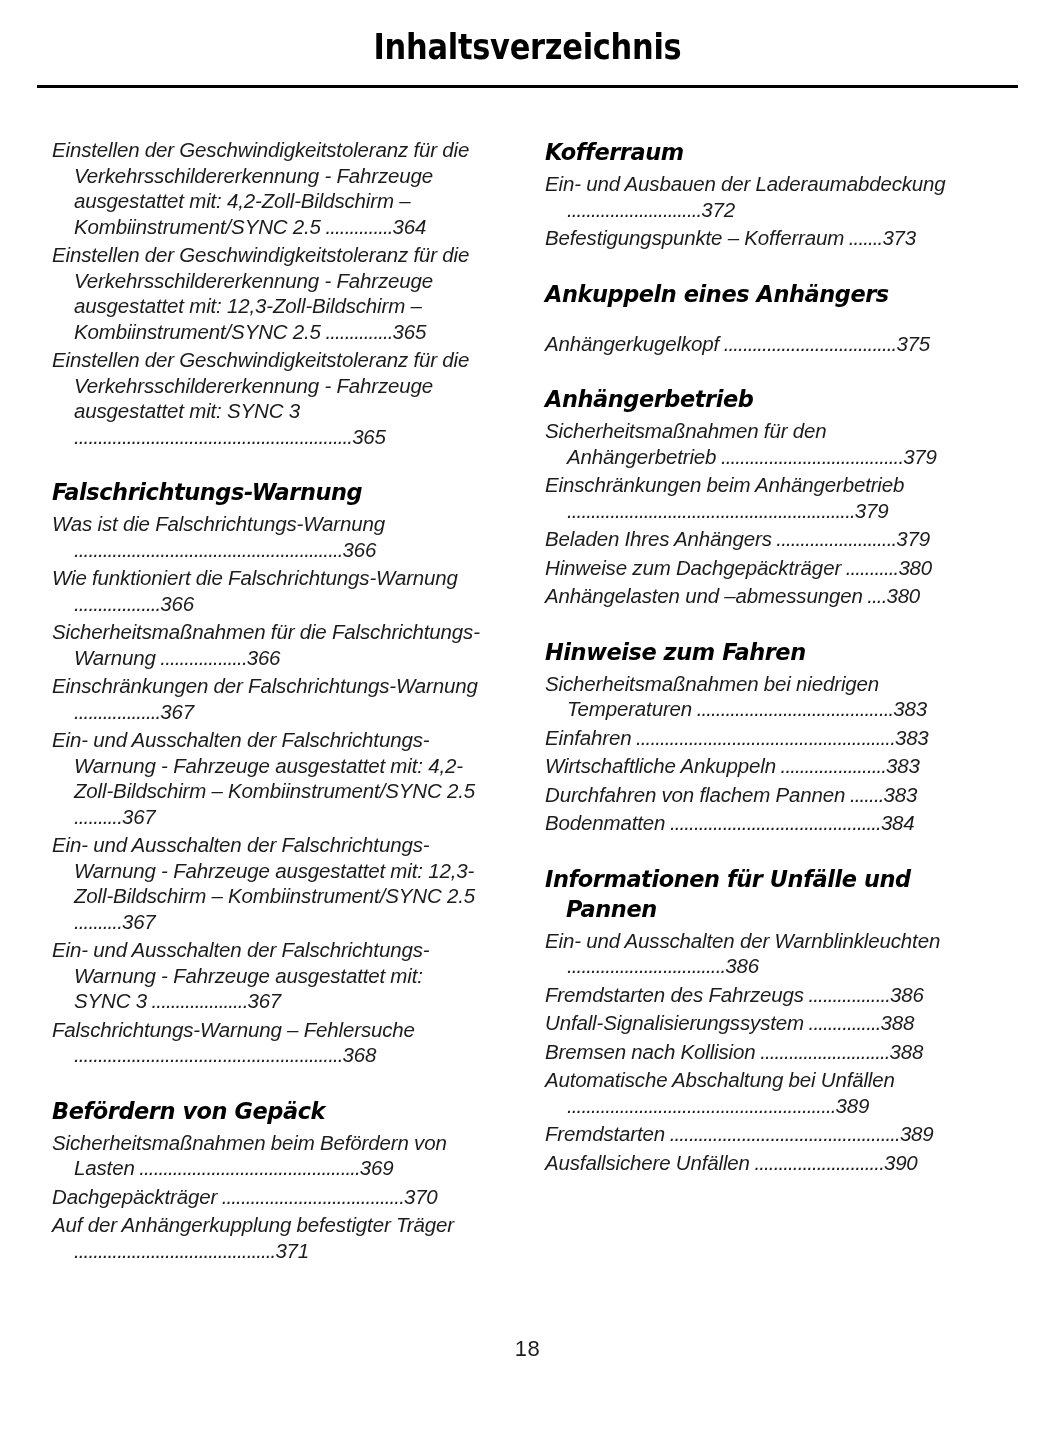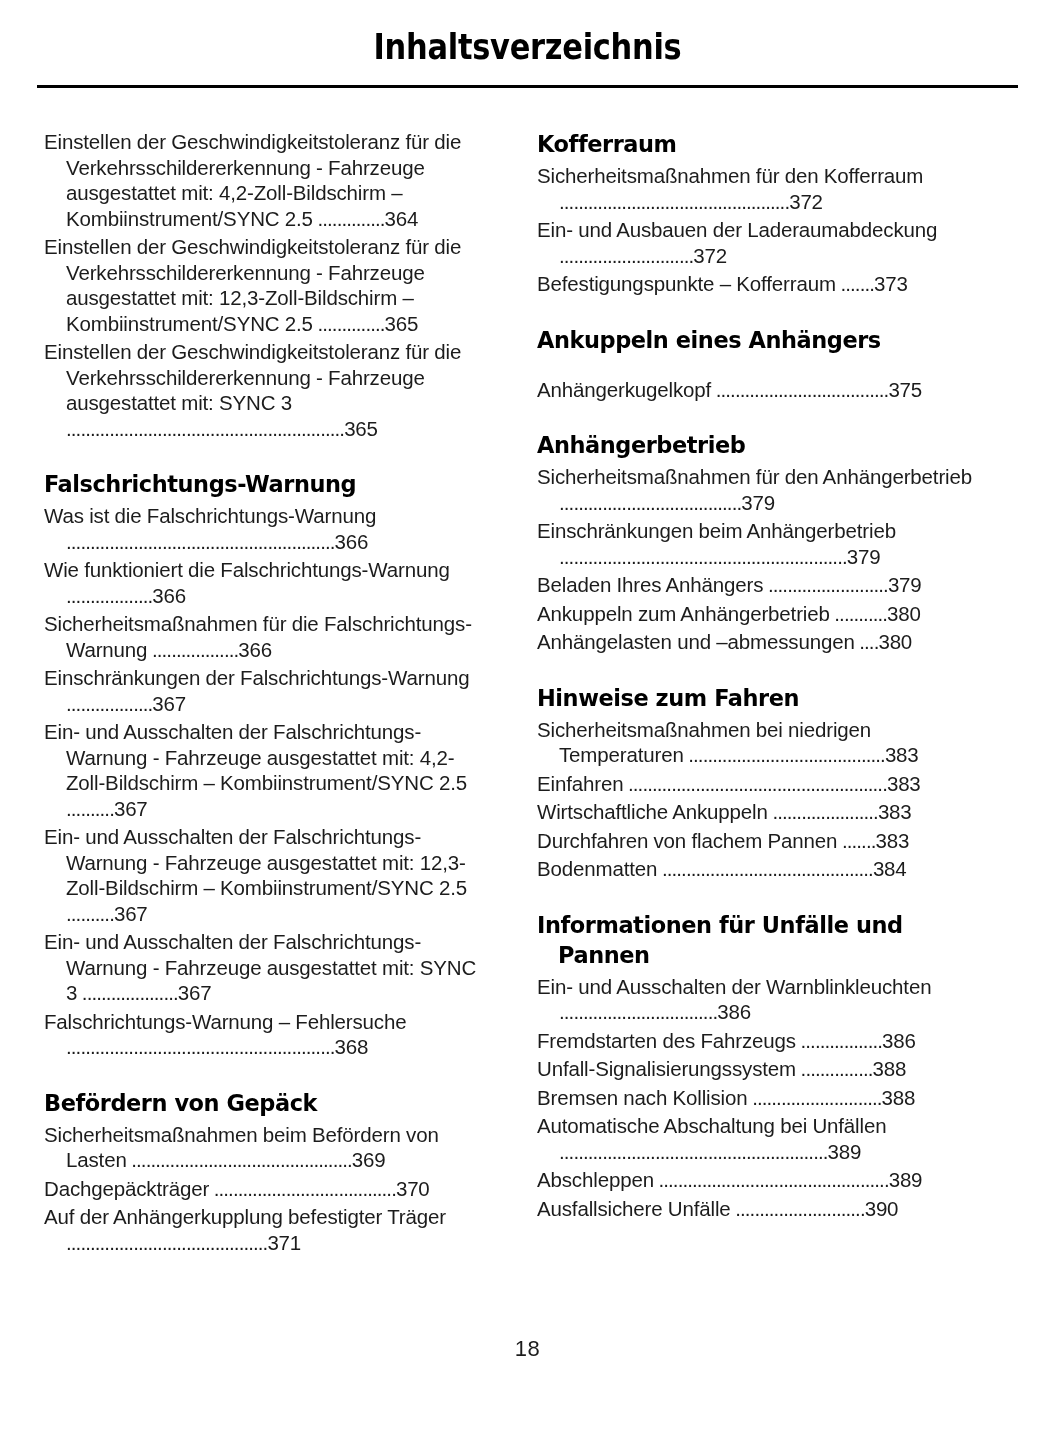--- a/index.html
+++ b/index.html
@@ -61,21 +61,22 @@
   }
   .col {
     position: absolute;
     top: 0;
   }
   .col-left  { left: 40px;  width: 452px; }
   .col-right { left: 533px; width: 452px; }
 
   
   .section {
-    margin: 4px;
+    margin: 12px;
+    font-style: italic;
   }
   .sec-head {
     font-family: "DejaVu Sans", sans-serif;
     font-weight: 700;
     font-size: 23.5px;
     line-height: 30px;
     color: #000000;
     letter-spacing: -0.45px;
     margin: 0 0 4px 0;
     padding-left: 0;
@@ -156,52 +157,51 @@
         <div class="section gap-top">
           <div class="sec-head">Befördern von Gepäck</div>
           <div class="entry"><span class="label">Sicherheitsmaßnahmen beim Befördern von Lasten</span><span class="leader"> ..............................................</span><span class="pg">369</span></div>
           <div class="entry"><span class="label">Dachgepäckträger</span><span class="leader"> ......................................</span><span class="pg">370</span></div>
           <div class="entry"><span class="label">Auf der Anhängerkupplung befestigter Träger</span><span class="leader"> ..........................................</span><span class="pg">371</span></div>
         </div>
       </div>
     <div class="col col-right" id="col-right">
         <div class="section">
           <div class="sec-head">Kofferraum</div>
-          <div class="entry"><span class="label">Sicherheitsmaßnahmen für den Kofferraum</span><span class="leader">  ................................................</span><span class="pg">372</span></div>
           <div class="entry"><span class="label">Ein- und Ausbauen der Laderaumabdeckung</span><span class="leader">  ............................</span><span class="pg">372</span></div>
           <div class="entry"><span class="label">Befestigungspunkte – Kofferraum</span><span class="leader"> .......</span><span class="pg">373</span></div>
         </div>
         <div class="section gap-top">
           <div class="sec-head extra-gap-below">Ankuppeln eines Anhängers</div>
           <div class="entry"><span class="label">Anhängerkugelkopf</span><span class="leader"> ....................................</span><span class="pg">375</span></div>
         </div>
         <div class="section gap-top">
           <div class="sec-head">Anhängerbetrieb</div>
           <div class="entry"><span class="label">Sicherheitsmaßnahmen für den Anhängerbetrieb</span><span class="leader"> ......................................</span><span class="pg">379</span></div>
           <div class="entry"><span class="label">Einschränkungen beim Anhängerbetrieb</span><span class="leader"> ............................................................</span><span class="pg">379</span></div>
           <div class="entry"><span class="label">Beladen Ihres Anhängers</span><span class="leader"> .........................</span><span class="pg">379</span></div>
-          <div class="entry"><span class="label">Ankuppeln zum Anhängerbetrieb</span><span class="leader"> ...........</span><span class="pg">380</span></div>
+          <div class="entry"><span class="label">Hinweise zum Dachgepäckträger</span><span class="leader"> ...........</span><span class="pg">380</span></div>
           <div class="entry"><span class="label">Anhängelasten und –abmessungen</span><span class="leader"> ....</span><span class="pg">380</span></div>
         </div>
         <div class="section gap-top">
           <div class="sec-head">Hinweise zum Fahren</div>
           <div class="entry"><span class="label">Sicherheitsmaßnahmen bei niedrigen Temperaturen</span><span class="leader">  .........................................</span><span class="pg">383</span></div>
           <div class="entry"><span class="label">Einfahren</span><span class="leader"> ......................................................</span><span class="pg">383</span></div>
           <div class="entry"><span class="label">Wirtschaftliche Ankuppeln</span><span class="leader"> ......................</span><span class="pg">383</span></div>
           <div class="entry"><span class="label">Durchfahren von flachem Pannen</span><span class="leader"> .......</span><span class="pg">383</span></div>
           <div class="entry"><span class="label">Bodenmatten</span><span class="leader">  ............................................</span><span class="pg">384</span></div>
         </div>
         <div class="section gap-top">
           <div class="sec-head wrap-indent">Informationen für Unfälle und Pannen</div>
           <div class="entry"><span class="label">Ein- und Ausschalten der Warnblinkleuchten</span><span class="leader"> .................................</span><span class="pg">386</span></div>
           <div class="entry"><span class="label">Fremdstarten des Fahrzeugs</span><span class="leader"> .................</span><span class="pg">386</span></div>
           <div class="entry"><span class="label">Unfall-Signalisierungssystem</span><span class="leader"> ...............</span><span class="pg">388</span></div>
           <div class="entry"><span class="label">Bremsen nach Kollision</span><span class="leader"> ...........................</span><span class="pg">388</span></div>
           <div class="entry"><span class="label">Automatische Abschaltung bei Unfällen</span><span class="leader"> ........................................................</span><span class="pg">389</span></div>
-          <div class="entry"><span class="label">Abschleppen</span><span class="leader"> ................................................</span><span class="pg">389</span></div>
-          <div class="entry"><span class="label">Ausfallsichere Unfälle</span><span class="leader"> ...........................</span><span class="pg">390</span></div>
+          <div class="entry"><span class="label">Fremdstarten</span><span class="leader"> ................................................</span><span class="pg">389</span></div>
+          <div class="entry"><span class="label">Ausfallsichere Unfällen</span><span class="leader"> ...........................</span><span class="pg">390</span></div>
         </div>
       </div>
   </div>
 
   <div class="page-number">18</div>
 
 </div>
 
 </body></html>

